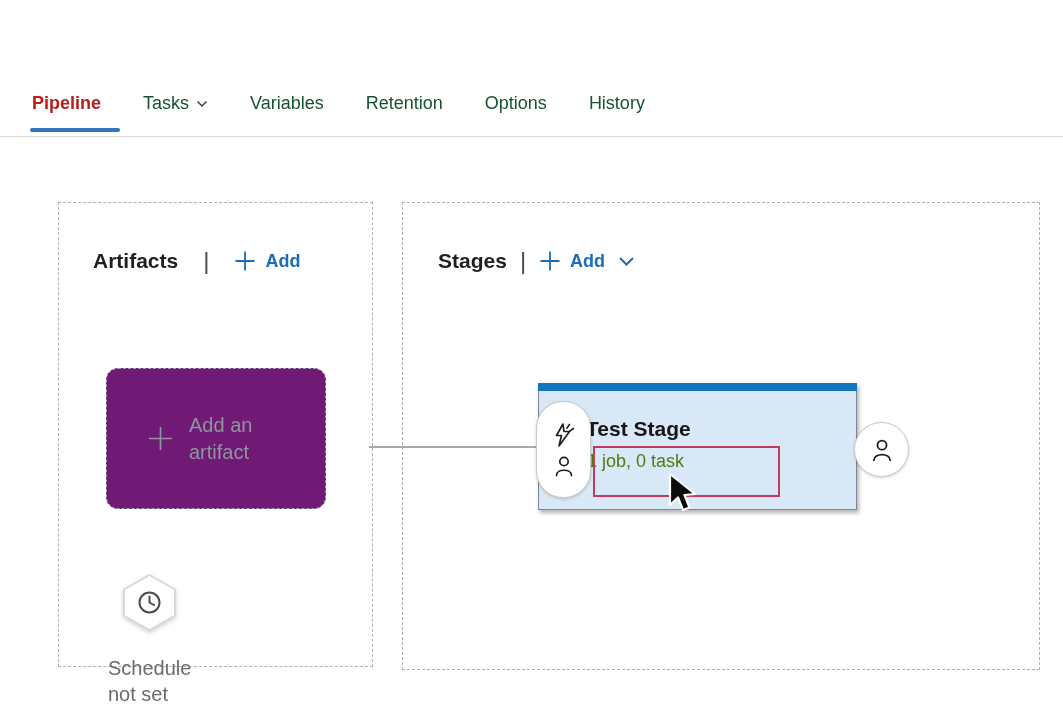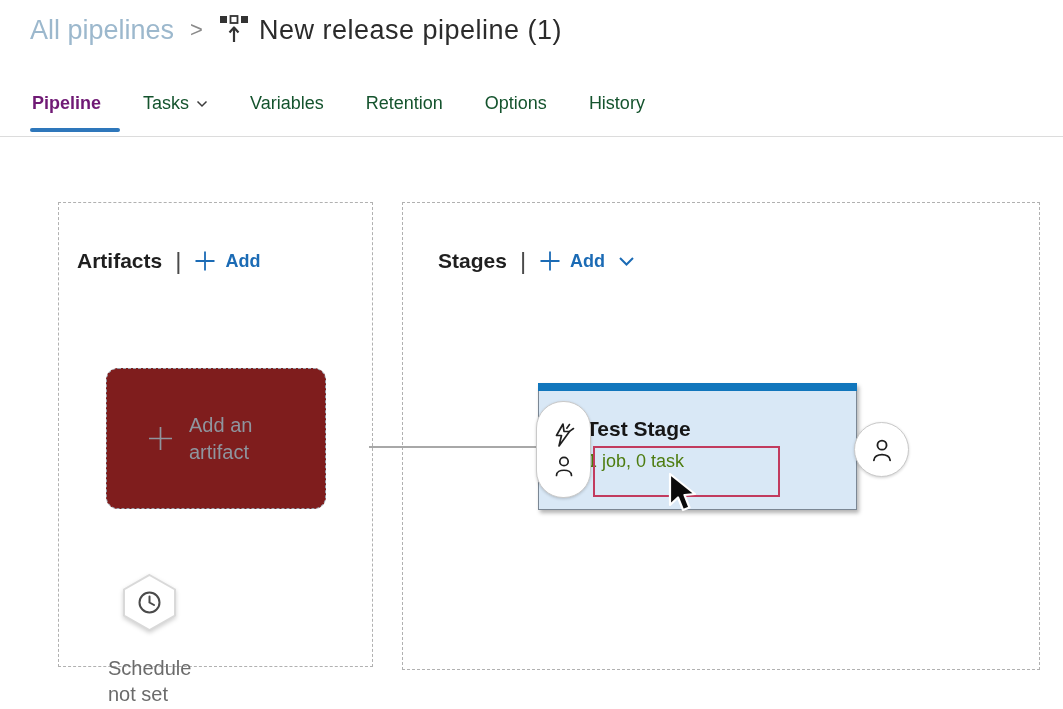--- a/index.html
+++ b/index.html
@@ -9,38 +9,38 @@
   }
   
   .breadcrumb{position:absolute;left:30px;top:10px;display:flex;align-items:center;height:40px;}
   .crumb-link{font-size:27px;color:#9cb8cd;cursor:pointer;}
   .crumb-sep{font-size:22px;color:#8a8a8a;margin:0 14px 0 16px;}
   .release-icon{margin:0 10px 0 2px;}
   .crumb-title{font-size:27px;color:#2b2b2b;letter-spacing:.5px;}
   
   .tabbar{position:absolute;left:32px;top:93px;display:flex;align-items:center;gap:42px;}
   .tab{display:flex;align-items:center;gap:7px;font-size:18px;color:#14532d;cursor:pointer;}
-  .tab.active{font-weight:bold;color:#701a75;}
+  .tab.active{font-weight:bold;color:#b91c1c;}
   .tab-underline{position:absolute;left:30px;top:128px;width:90px;height:4px;background:#2e77bb;border-radius:2px;}
   .tab-divider{position:absolute;left:0;top:136px;width:1063px;height:1px;background:#dcdcdc;}
   
   .panel{position:absolute;border:1px dashed #b1b1b1;background:#ffffff;}
   .panel-artifacts{left:58px;top:202px;width:313px;height:463px;}
   .panel-stages{left:402px;top:202px;width:636px;height:466px;}
   .panel-header{position:absolute;display:flex;align-items:center;}
-  .hdr-artifacts{left:18px;top:44px;}
+  .hdr-artifacts{left:34px;top:44px;gap:12px;}
   .hdr-stages{left:35px;top:44px;}
   .panel-title{font-size:21px;font-weight:bold;color:#1f1f1f;}
   .panel-pipe{font-size:24px;font-weight:300;color:#4a4a4a;margin:0 13px;}
   .add-btn{display:flex;align-items:center;gap:9px;cursor:pointer;}
   .add-label{font-size:18px;font-weight:bold;color:#1b6bb5;}
   
   .artifact-box{
     position:absolute;left:47px;top:165px;width:220px;height:141px;
-    background:#7f1d1d;border:1.5px dashed #9aa3ad;border-radius:12px;
+    background:#701a75;border:1.5px dashed #9aa3ad;border-radius:12px;
     display:flex;align-items:center;padding-left:40px;box-sizing:border-box;gap:15px;cursor:pointer;
   }
   .artifact-box-text{font-size:20px;color:#8f959e;line-height:1.32;}
   
   .schedule{position:absolute;left:49px;top:370px;display:flex;align-items:center;gap:19px;cursor:pointer;flex-direction:column;}
   .hex-wrap{filter:drop-shadow(0 2px 2px rgba(0,0,0,0.18));}
   .schedule-text{font-size:20px;color:#6b6b6b;line-height:1.3;}
   
   .connector{position:absolute;left:369px;top:446px;width:172px;height:2px;background:#a8a8a8;}
   
@@ -63,32 +63,20 @@
   }
   
   .red-box{position:absolute;left:593px;top:446px;width:183px;height:47px;border:2px solid #c23b5e;z-index:5;}
   .cursor{position:absolute;left:666px;top:472px;z-index:6;}
 </style>
 </head>
 <body>
 
 <div class="screen">
 
-  <div class="breadcrumb">
-    <span class="crumb-link">All pipelines</span>
-    <span class="crumb-sep">&gt;</span>
-    <svg class="release-icon" width="30" height="32" viewBox="0 0 30 32">
-      <rect x="1" y="2" width="7" height="7" fill="#333"></rect>
-      <rect x="11.5" y="2" width="7" height="7" fill="none" stroke="#333" stroke-width="1.8"></rect>
-      <rect x="22" y="2" width="7" height="7" fill="#333"></rect>
-      <path d="M15 28 V14" stroke="#333" stroke-width="2.2" fill="none"></path>
-      <path d="M10.5 18.5 L15 13.5 L19.5 18.5" stroke="#333" stroke-width="2.2" fill="none" stroke-linejoin="round"></path>
-    </svg>
-    <span class="crumb-title">New release pipeline (1)</span>
-  </div>
 
   <div class="tabbar">
     <div class="tab active">
       <span>Pipeline</span>
     </div>
     <div class="tab">
       <span>Tasks</span>
       <svg width="12" height="8" viewBox="0 0 12 8">
         <polyline points="1.5,1.5 6,6 10.5,1.5" fill="none" stroke="#3c3c3c" stroke-width="1.5"></polyline>
       </svg>

